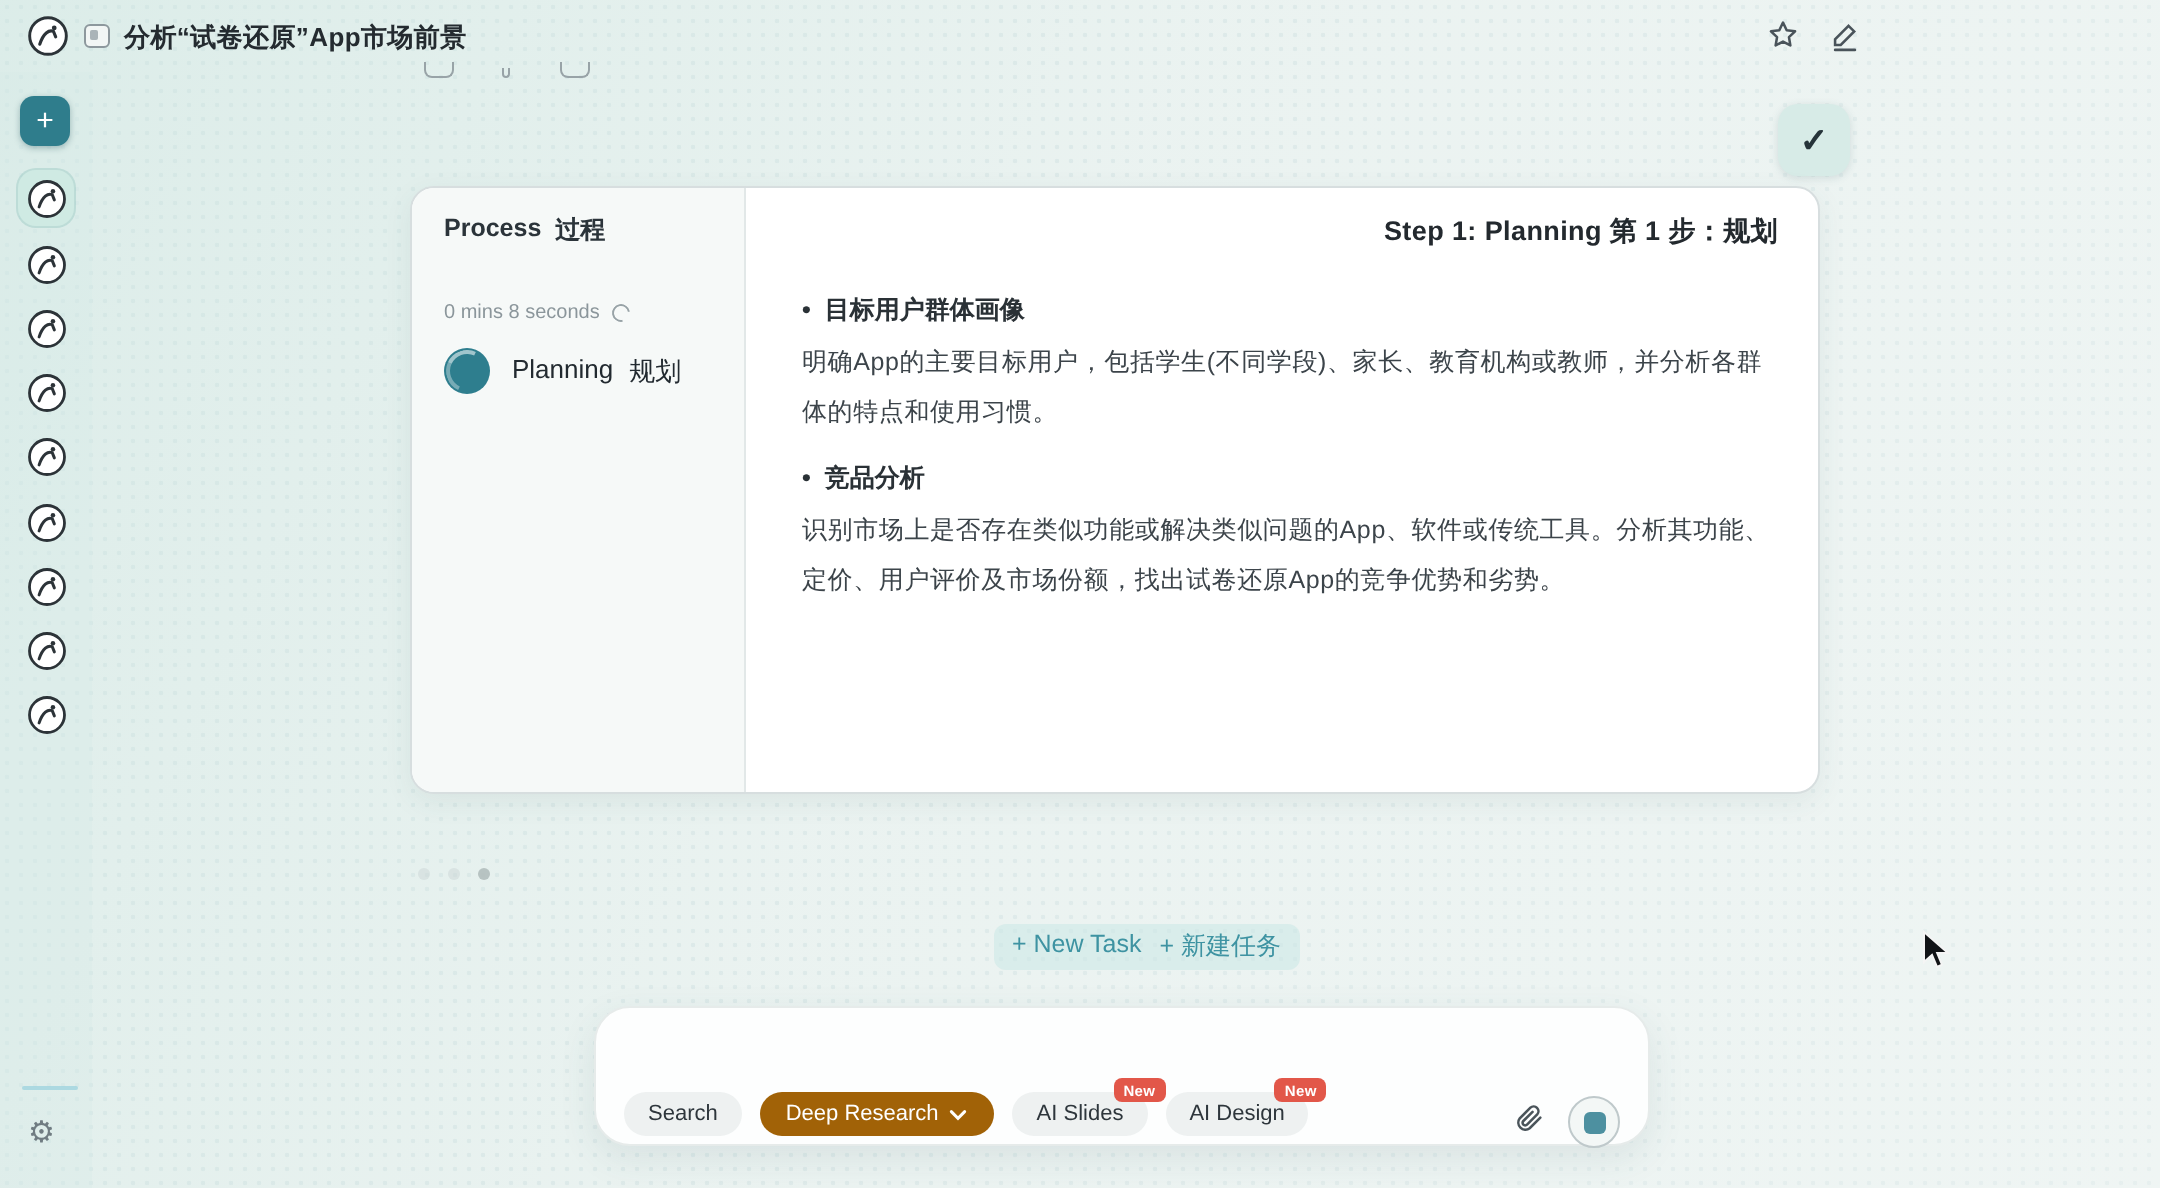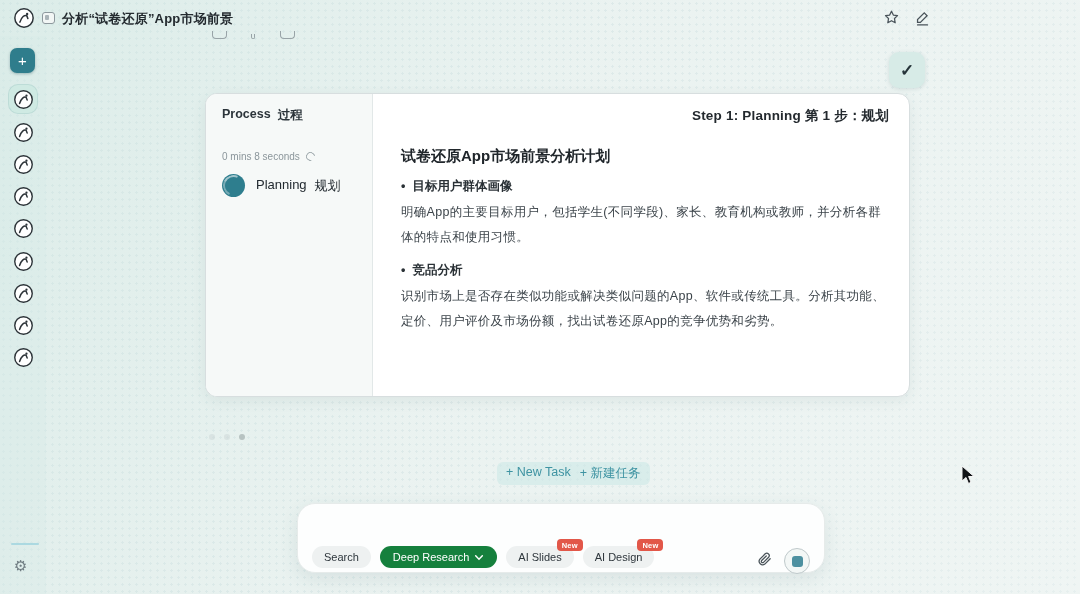--- a/index.html
+++ b/index.html
@@ -101,21 +101,21 @@
     box-shadow:0 6px 18px rgba(50,90,95,0.10); padding:12px 16px 0 18px;
   }
   .composer-input { width:480px; border:none; outline:none; background:transparent; font-size:12.5px; color:#3c444a; font-family:inherit; }
   .composer-input::placeholder { color:#a9b3b7; }
   .mode-row { position:absolute; left:14px; top:42px; display:flex; align-items:center; gap:9px; }
   .pill {
     position:relative; height:22px; padding:0 12px; border:none; border-radius:12px;
     background:#eef1f1; color:#2e363c; font-size:11px; font-weight:500; font-family:inherit;
     display:flex; align-items:center; gap:5px; cursor:pointer; white-space:nowrap;
   }
-  .pill.teal { background:#15803d; color:#fff; padding:0 13px; }
+  .pill.teal { background:#a16207; color:#fff; padding:0 13px; }
   .badge {
     position:absolute; top:-7px; right:-9px; background:#e25749; color:#fff;
     font-size:7.5px; font-weight:700; padding:1.5px 5px; border-radius:4px; letter-spacing:0.2px;
   }
   .composer-right { position:absolute; right:14px; top:44px; display:flex; align-items:center; gap:11px; }
   .stop-btn {
     width:26px; height:26px; border-radius:50%; background:#f3f7f6;
     border:1.5px solid #bfc9cb; cursor:pointer; display:flex; align-items:center; justify-content:center;
   }
   .stop-btn i { width:11px; height:11px; background:#4d90a0; border-radius:3px; display:block; }
@@ -234,21 +234,20 @@
         <span class="proc-step-label">
           <span>Planning</span>
           <span>规划</span>
         </span>
       </div>
     </div>
 
     <div class="step-pane">
       <div class="step-header">Step 1: Planning 第 1 步：规划</div>
       <div class="step-doc">
-        <div class="step-doc-title">试卷还原App市场前景分析计划</div>
 
         <div>
           <div class="sec-head">目标用户群体画像</div>
           <div class="sec-body">明确App的主要目标用户，包括学生(不同学段)、家长、教育机构或教师，并分析各群体的特点和使用习惯。</div>
         </div>
         <div>
           <div class="sec-head">竞品分析</div>
           <div class="sec-body">识别市场上是否存在类似功能或解决类似问题的App、软件或传统工具。分析其功能、定价、用户评价及市场份额，找出试卷还原App的竞争优势和劣势。</div>
         </div>
       </div>

